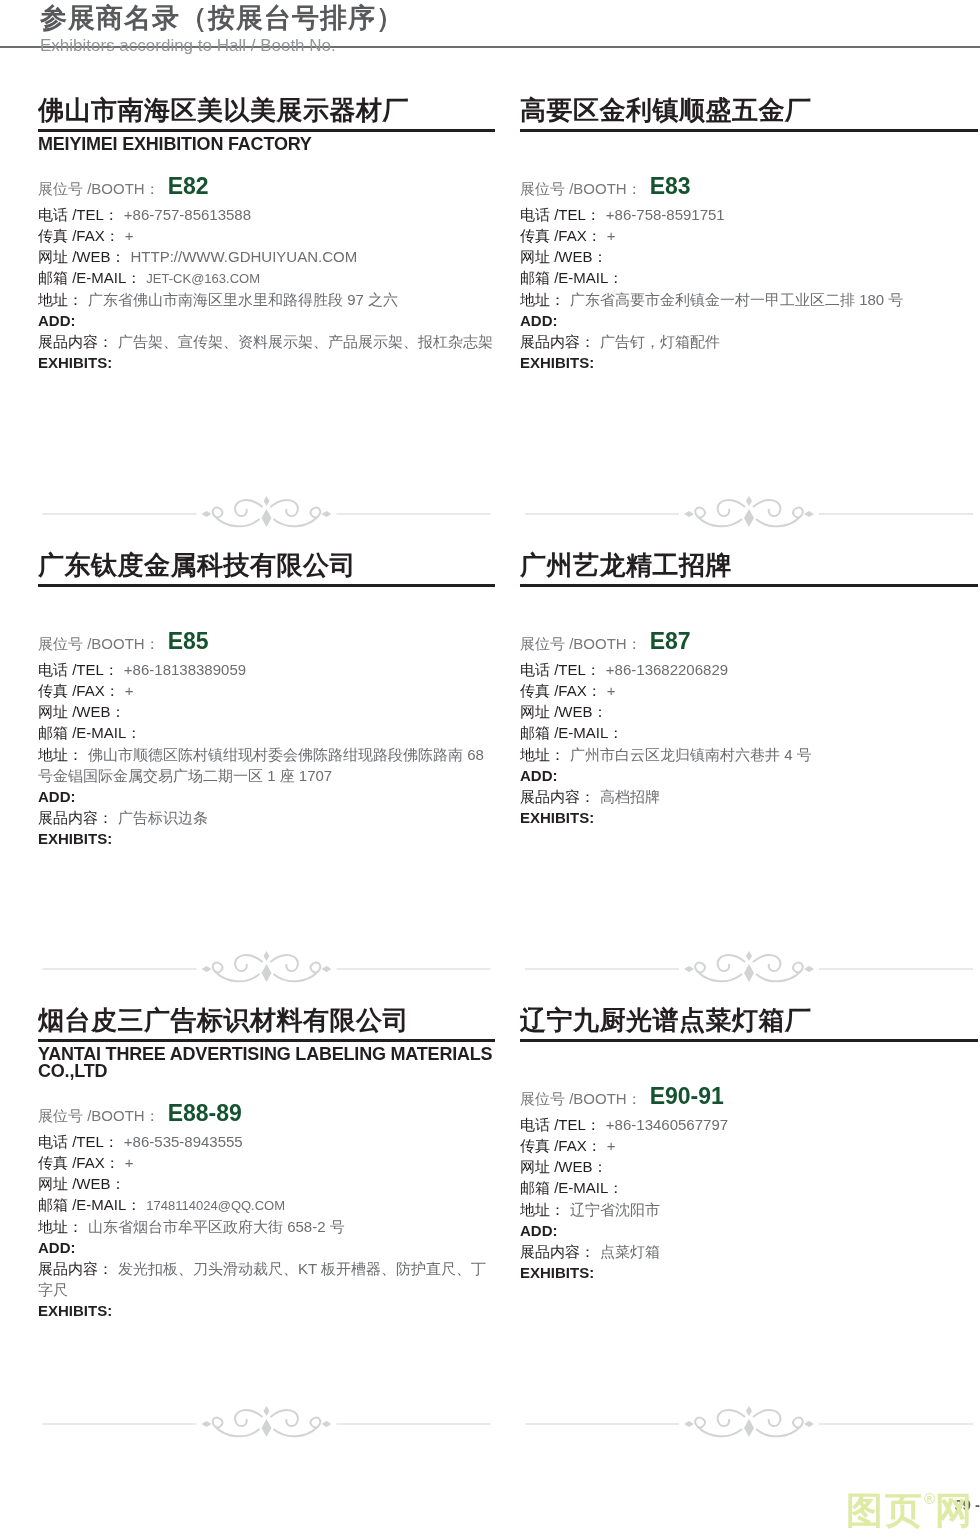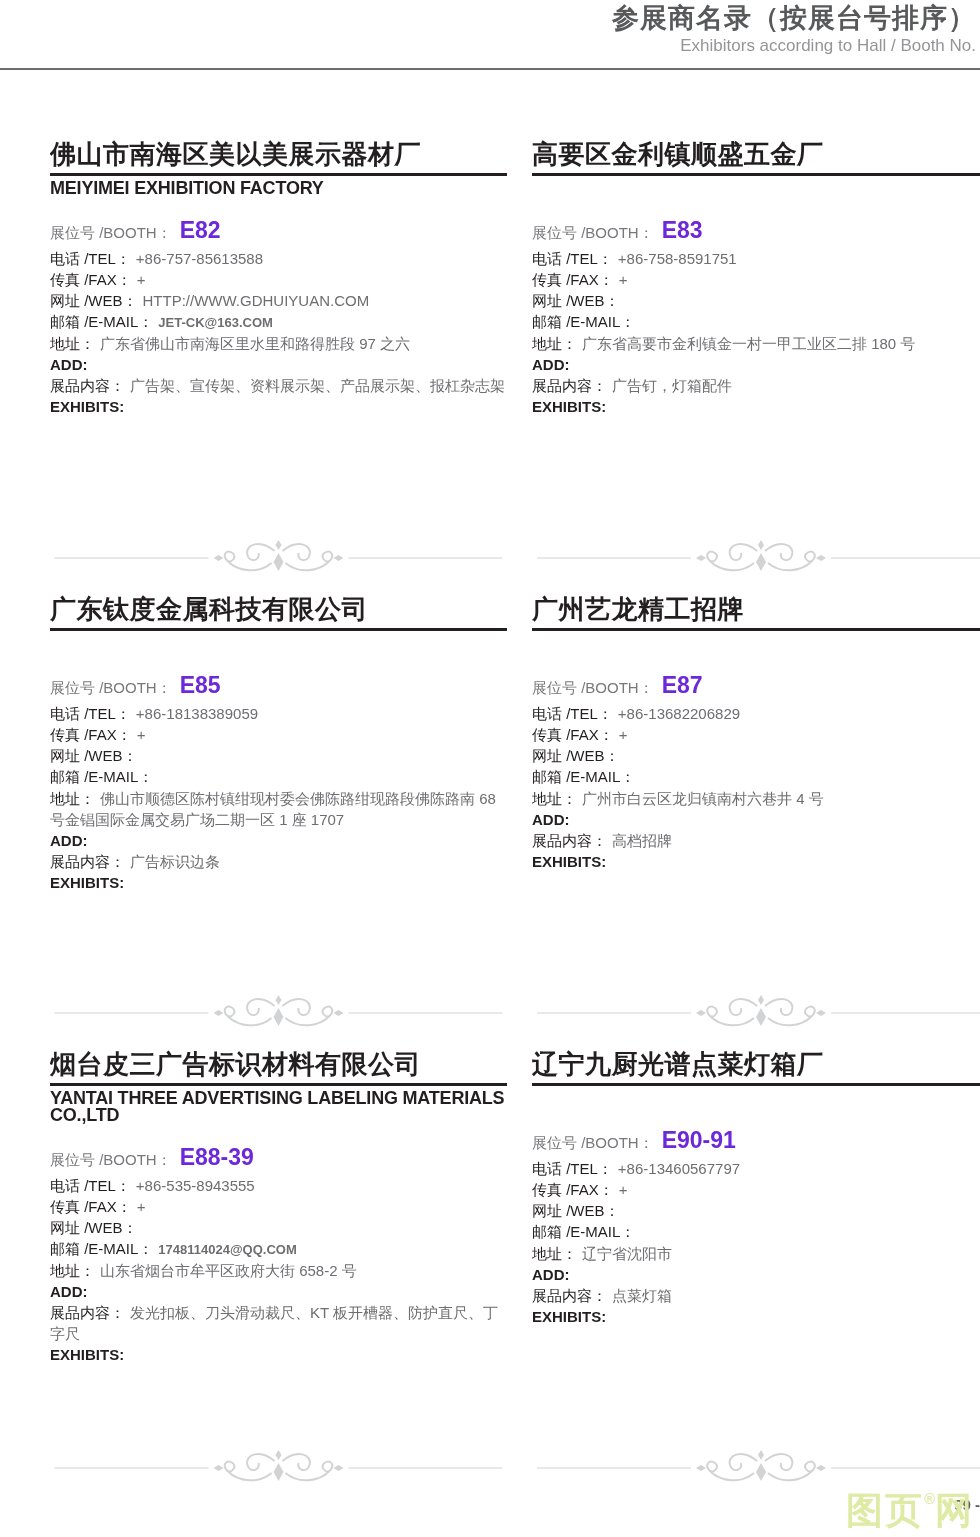--- a/index.html
+++ b/index.html
@@ -9,34 +9,34 @@
     position: relative;
     font-family: "Liberation Sans", "DejaVu Sans", sans-serif;
     color: #231f20;
     overflow: hidden;
   }
   .page { width: 980px; height: 1537px; position: relative; }
 
   
   .header {
     padding: 2px 4px 0 40px;
-    height: 70px;
+    height: 48px;
     border-bottom: 2px solid #6d6e71;
-    text-align: right;
+    text-align: left;
   }
   .header .title-cn {
     font-size: 27px; font-weight: bold; color: #58595b;
     line-height: 33px; letter-spacing: 1px;
   }
   .header .title-en {
     font-size: 17px; color: #939598; line-height: 22px;
   }
 
   
-  .content { margin-top: 68px; padding: 0 0 0 50px; }
+  .content { margin-top: 46px; padding: 0 0 0 38px; }
   .row {
     display: grid;
     grid-template-columns: 457px 458px;
     column-gap: 25px;
     height: 385px;
     overflow: hidden;
   }
   .divider-row {
     display: grid;
     grid-template-columns: 457px 458px;
@@ -55,25 +55,25 @@
     letter-spacing: 0.5px;
     white-space: nowrap; overflow: hidden;
   }
   .name-en {
     font-size: 18px; font-weight: bold; color: #231f20;
     line-height: 17px; margin-top: 4px; min-height: 17px;
     font-stretch: condensed; letter-spacing: -0.2px;
   }
   .booth-line { margin-top: 18px; line-height: 30px; white-space: nowrap; }
   .booth-label { font-size: 15px; color: #77787b; }
-  .booth-no { font-size: 23px; font-weight: bold; color: #6d28d9; margin-left: 8px; }
+  .booth-no { font-size: 23px; font-weight: bold; color: #14532d; margin-left: 8px; }
   .detail { font-size: 15px; line-height: 21px; }
   .detail .lbl { font-weight: normal; color: #231f20; }
   .detail .val { color: #6d6e71; margin-left: 5px; }
-  .detail .val.small { font-size: 13px; font-weight: bold; }
+  .detail .val.small { font-size: 13px; }
   .lbl-only { font-weight: bold; font-size: 15px; line-height: 21px; color: #231f20; }
 
   
   .page-number {
     position: absolute; bottom: 24px; left: 0; width: 100%;
     text-align: right; font-size: 15px; color: #58595b; font-weight: bold;
   }
   .watermark {
     position: absolute; right: 6px; bottom: 6px;
     font-size: 37px; font-weight: bold; line-height: 40px;
@@ -243,21 +243,21 @@
         </g>
       </svg>
     </div>
 
     <div class="row">
 
       <div class="entry">
         <div class="name-cn">烟台皮三广告标识材料有限公司</div>
         <div class="name-en">YANTAI THREE ADVERTISING LABELING MATERIALS CO.,LTD</div>
         <div class="booth-line">
-          <span class="booth-label">展位号 /BOOTH：</span><span class="booth-no">E88-39</span>
+          <span class="booth-label">展位号 /BOOTH：</span><span class="booth-no">E88-89</span>
         </div>
         <div class="detail"><span class="lbl">电话 /TEL：</span><span class="val">+86-535-8943555</span></div>
         <div class="detail"><span class="lbl">传真 /FAX：</span><span class="val">+</span></div>
         <div class="detail"><span class="lbl">网址 /WEB：</span><span class="val"></span></div>
         <div class="detail"><span class="lbl">邮箱 /E-MAIL：</span><span class="val small">1748114024@QQ.COM</span></div>
         <div class="detail"><span class="lbl">地址：</span><span class="val">山东省烟台市牟平区政府大街 658-2 号</span></div>
         <div class="lbl-only">ADD:</div>
         <div class="detail"><span class="lbl">展品内容：</span><span class="val">发光扣板、刀头滑动裁尺、KT 板开槽器、防护直尺、丁字尺</span></div>
         <div class="lbl-only">EXHIBITS:</div>
       </div>

